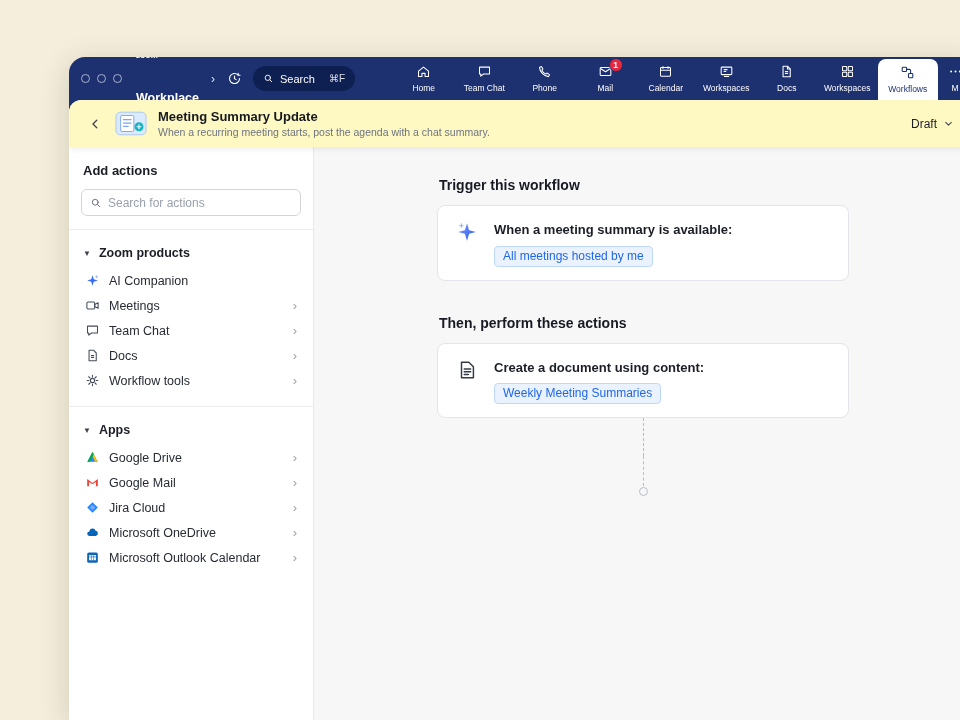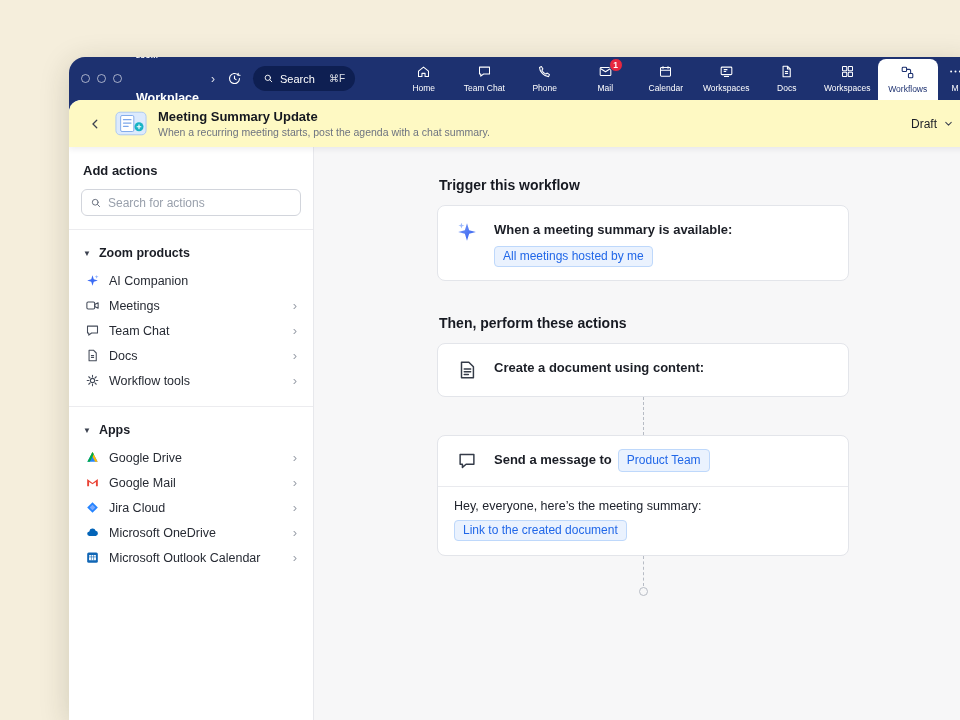--- a/index.html
+++ b/index.html
@@ -372,43 +372,28 @@
 
         <div class="card card-row">
           <span class="card-ic">
             <svg viewBox="0 0 24 24" fill="none" stroke="currentColor" stroke-width="1.6" stroke-linecap="round" stroke-linejoin="round">
                 <path d="M6 3.5h8L19 8.5v12H6z"></path>
                 <path d="M9 11h7M9 14h7M9 17h4.5"></path>
               </svg>
           </span>
           <div>
             <div class="card-text">Create a document using content:</div>
+            <span class="chip">Weekly Meeting Summaries</span>
           </div>
         </div>
 
         <div class="connector">
             <div class="dash h38"></div>
           </div>
 
-        <div class="card">
-          <div class="msg-top">
-            <span class="card-ic">
-              <svg viewBox="0 0 24 24" fill="none" stroke="currentColor" stroke-width="1.6" stroke-linejoin="round">
-                  <path d="M4.5 5h15v10.5h-8.5L7 19v-3.5H4.5z"></path>
-                </svg>
-            </span>
-            <div class="card-text">
-              <span>Send a message to</span><span class="chip inline">Product Team</span>
-            </div>
-          </div>
-          <div class="msg-body">
-            <div class="msg-body-text">Hey, everyone, here’s the meeting summary:</div>
-            <span class="chip">Link to the created document</span>
-          </div>
-        </div>
 
         <div class="connector">
           <div class="dash h30"></div>
           <div class="end-circle"></div>
         </div>
 
       </div>
     </div>
   </div>
 </div>

